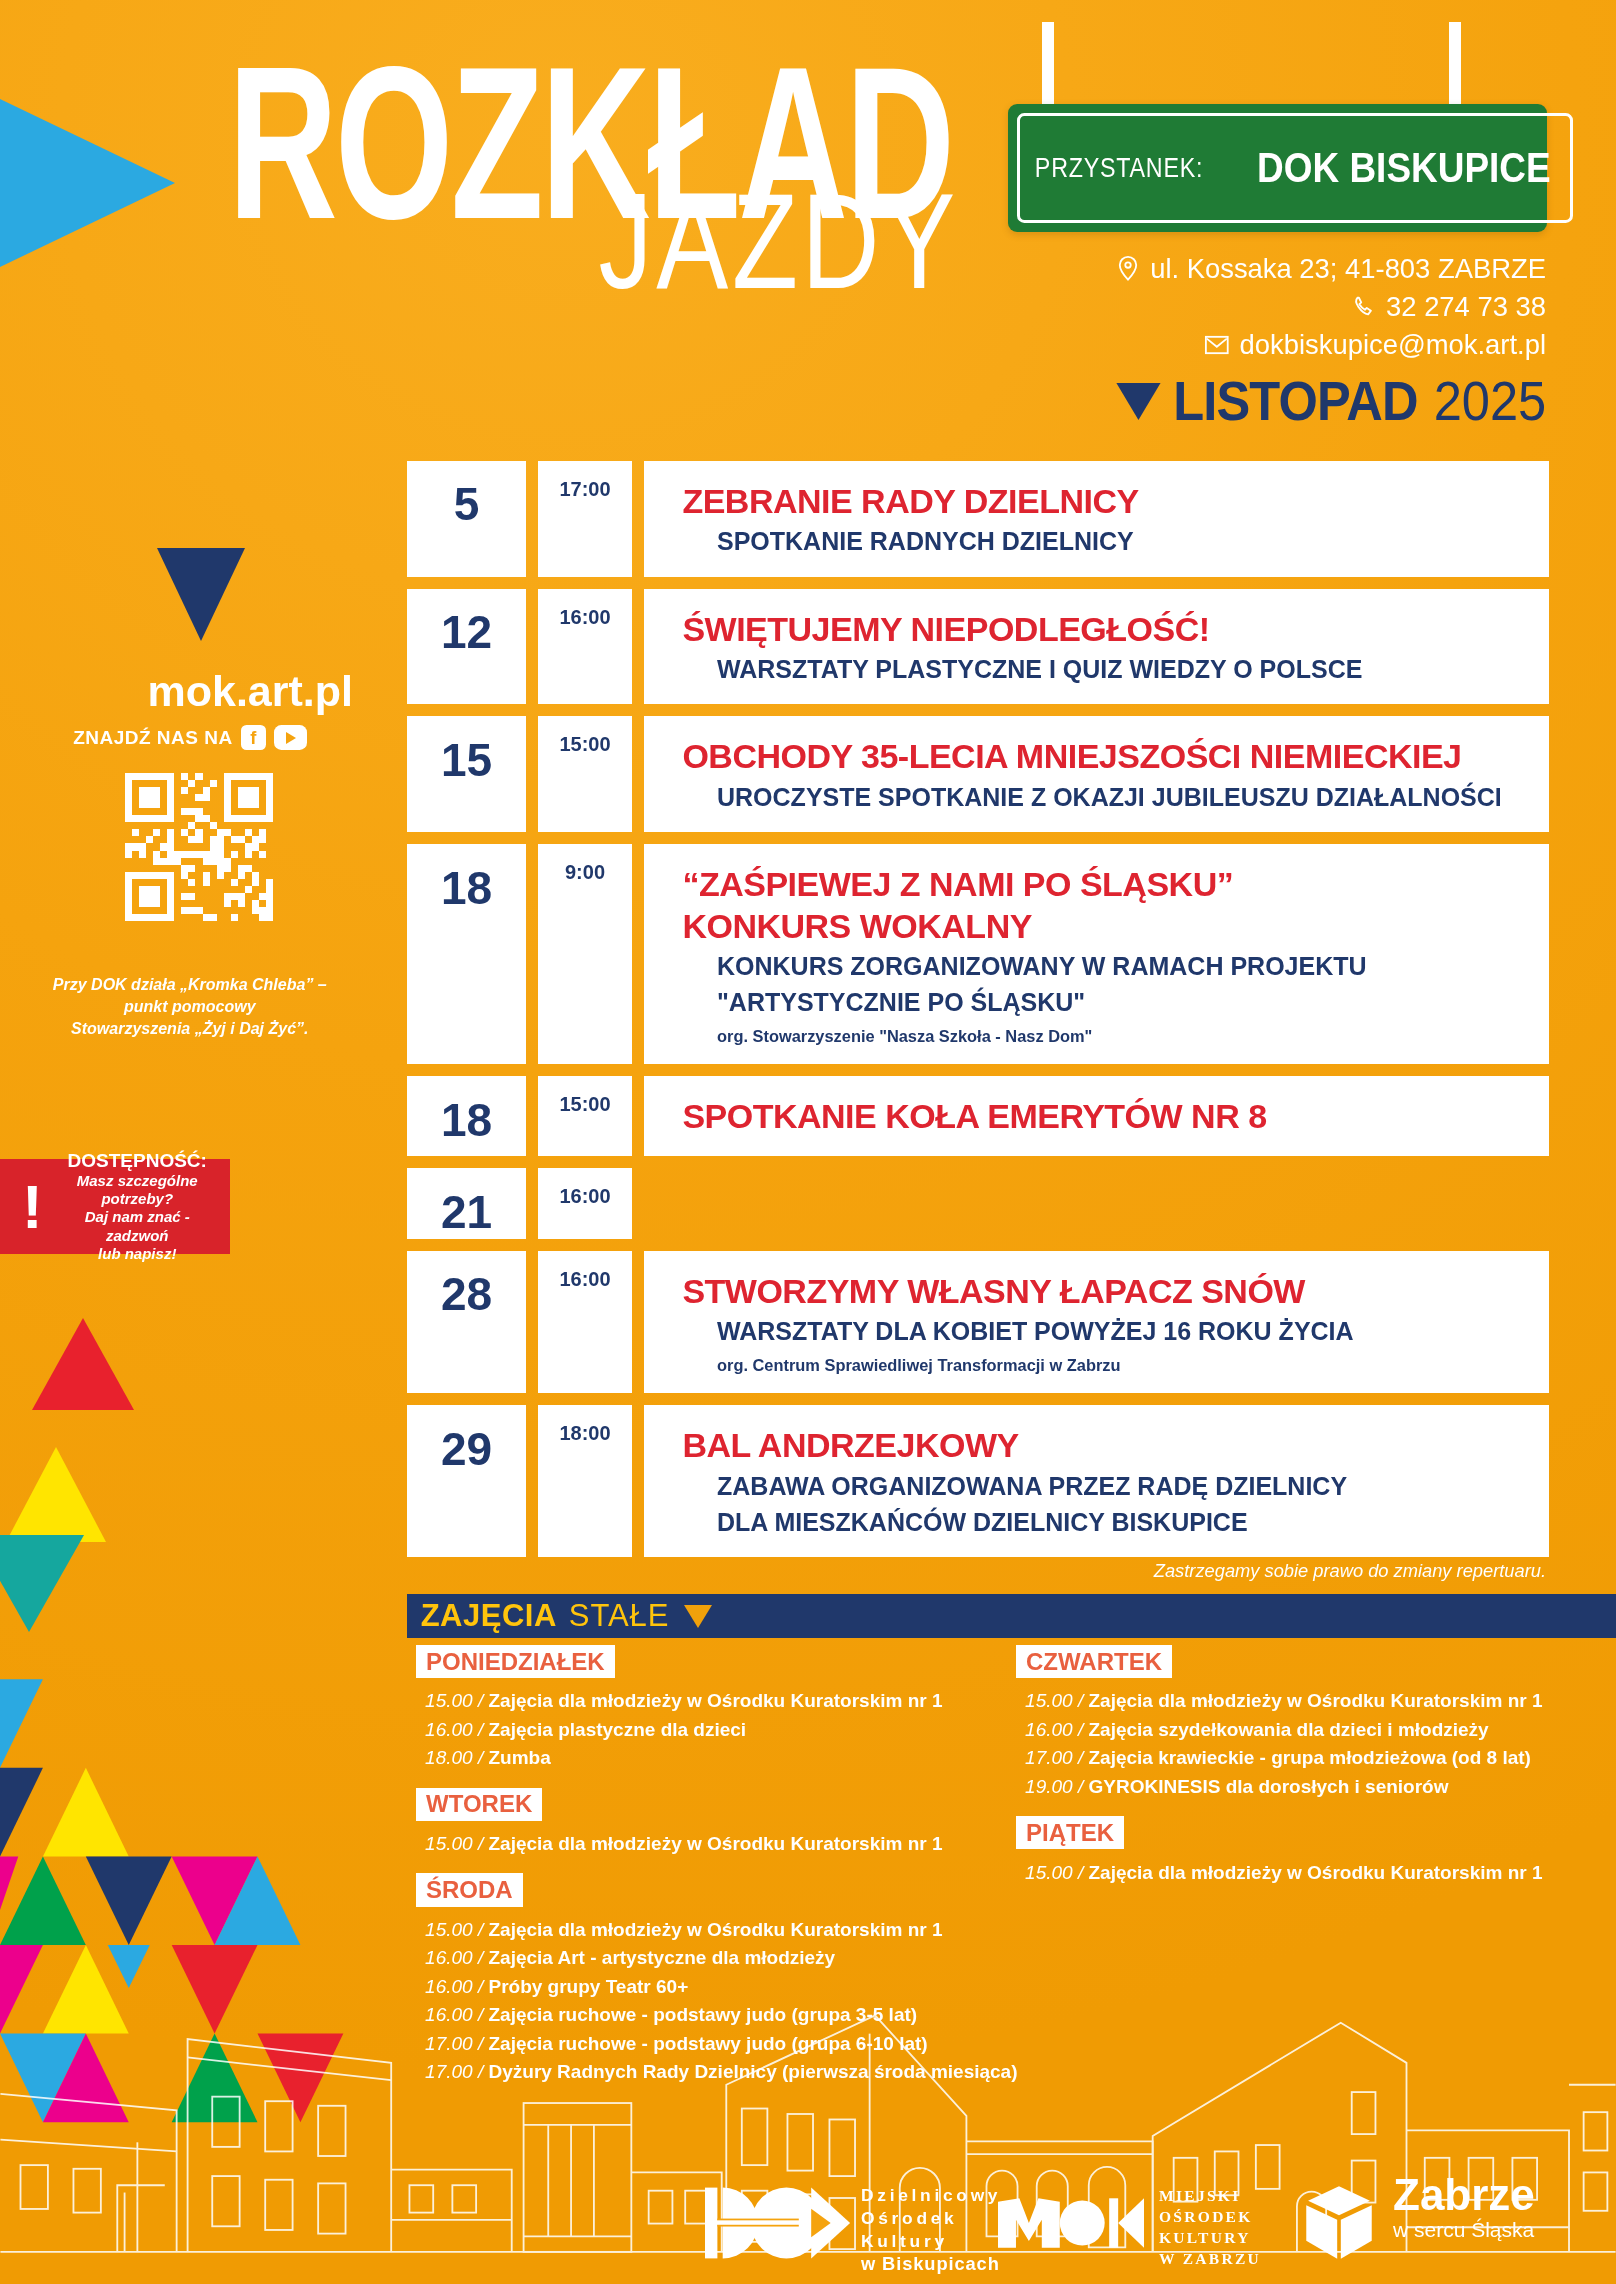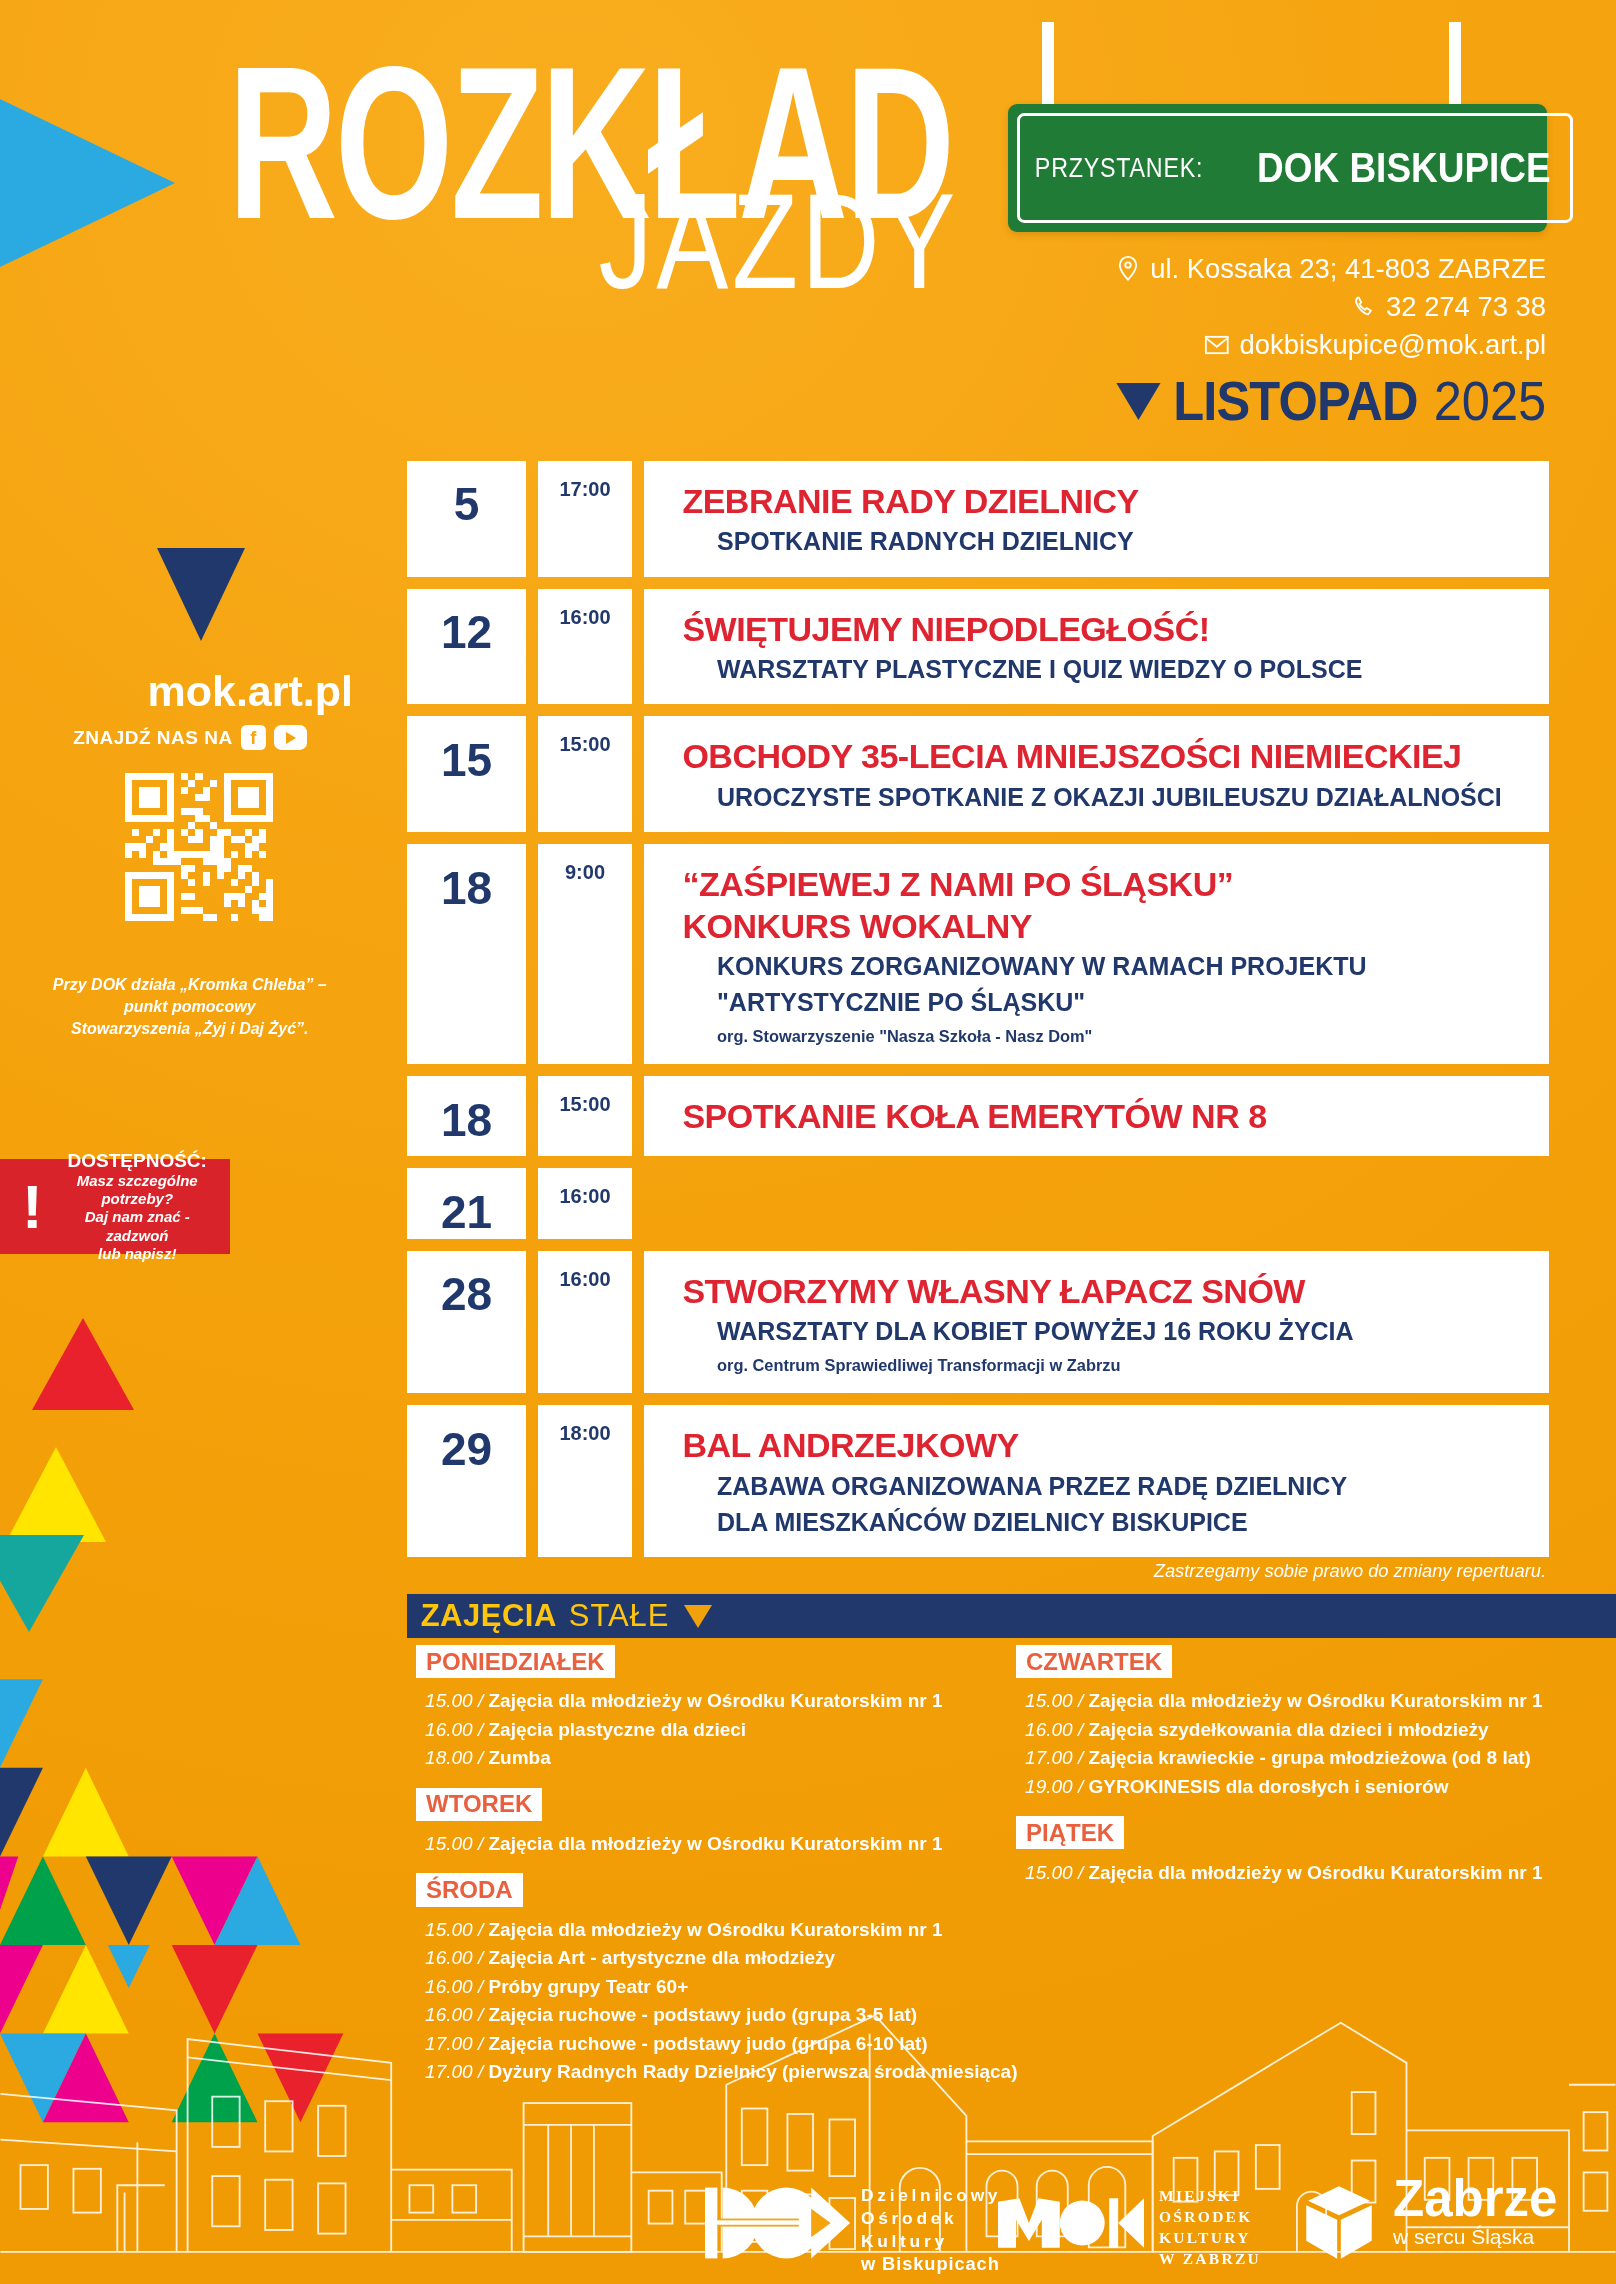--- a/index.html
+++ b/index.html
@@ -97,21 +97,21 @@
   .footer{position:absolute;left:0;top:2166px;width:1616px;height:119px;}
   .dok-logo{position:absolute;left:705px;top:14.6px;}
   .dok-text{position:absolute;left:861px;top:18.3px;color:#fff;}
   .dok-line{font-size:17.4px;font-weight:700;letter-spacing:3.7px;line-height:1.3;}
   .dok-line:last-child{letter-spacing:0.9px;font-weight:800;font-size:18.3px;}
   .mok-logo{position:absolute;left:998px;top:14.6px;}
   .mok-text{position:absolute;left:1159px;top:20px;color:#fff;font-family:"Liberation Serif",serif;}
   .mok-line{font-size:15.5px;font-weight:700;letter-spacing:2.3px;line-height:1.35;}
   .zabrze-logo{position:absolute;left:1299px;top:18.3px;}
   .zabrze-text{position:absolute;left:1393px;top:5.5px;color:#fff;}
-  .zabrze-name{font-size:51px;font-weight:900;line-height:1.05;}
+  .zabrze-name{font-size:44px;font-weight:900;line-height:1.05;}
   .zabrze-tag{font-size:21px;font-weight:400;}
 </style>
 </head>
 <body>
 
 <div id="page">
 
   <div class="blue-tri"></div>
   <div class="title-top">ROZKŁAD</div>
   <div class="title-bottom">JAZDY</div>

